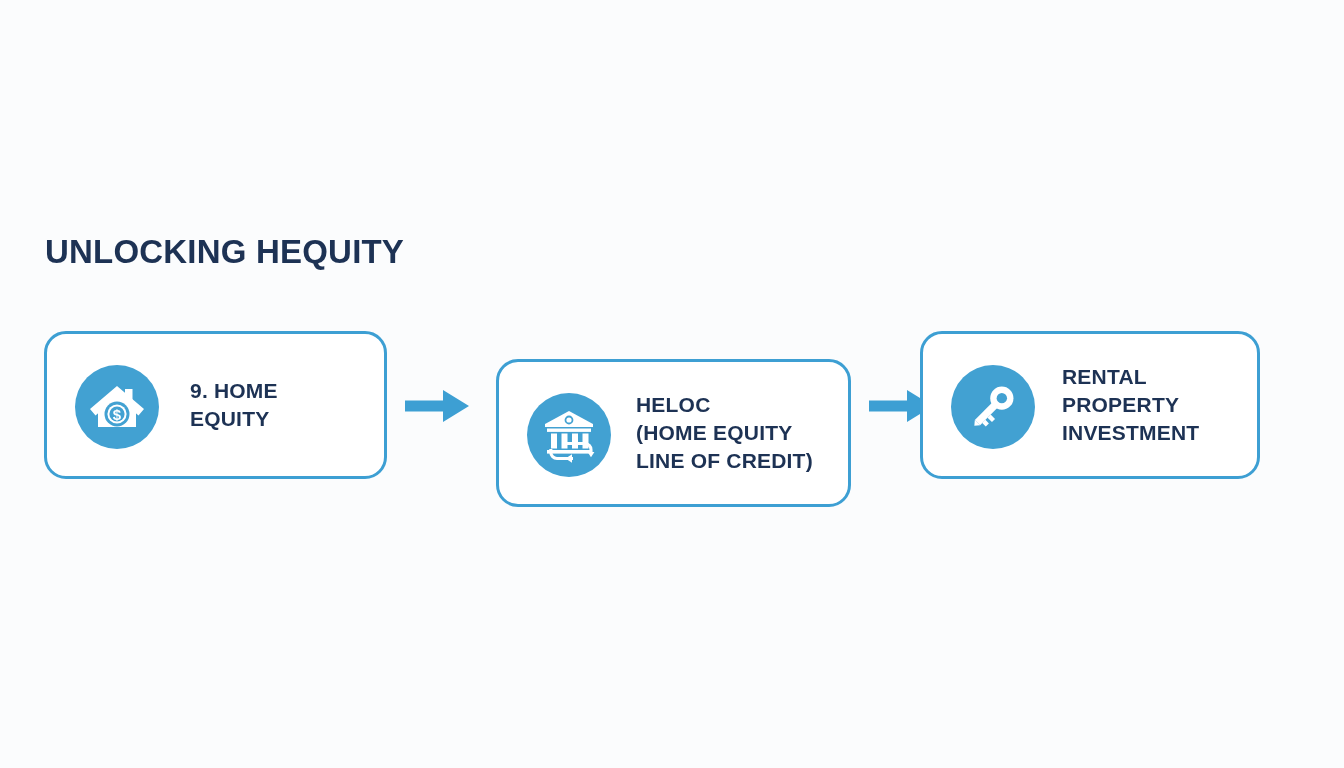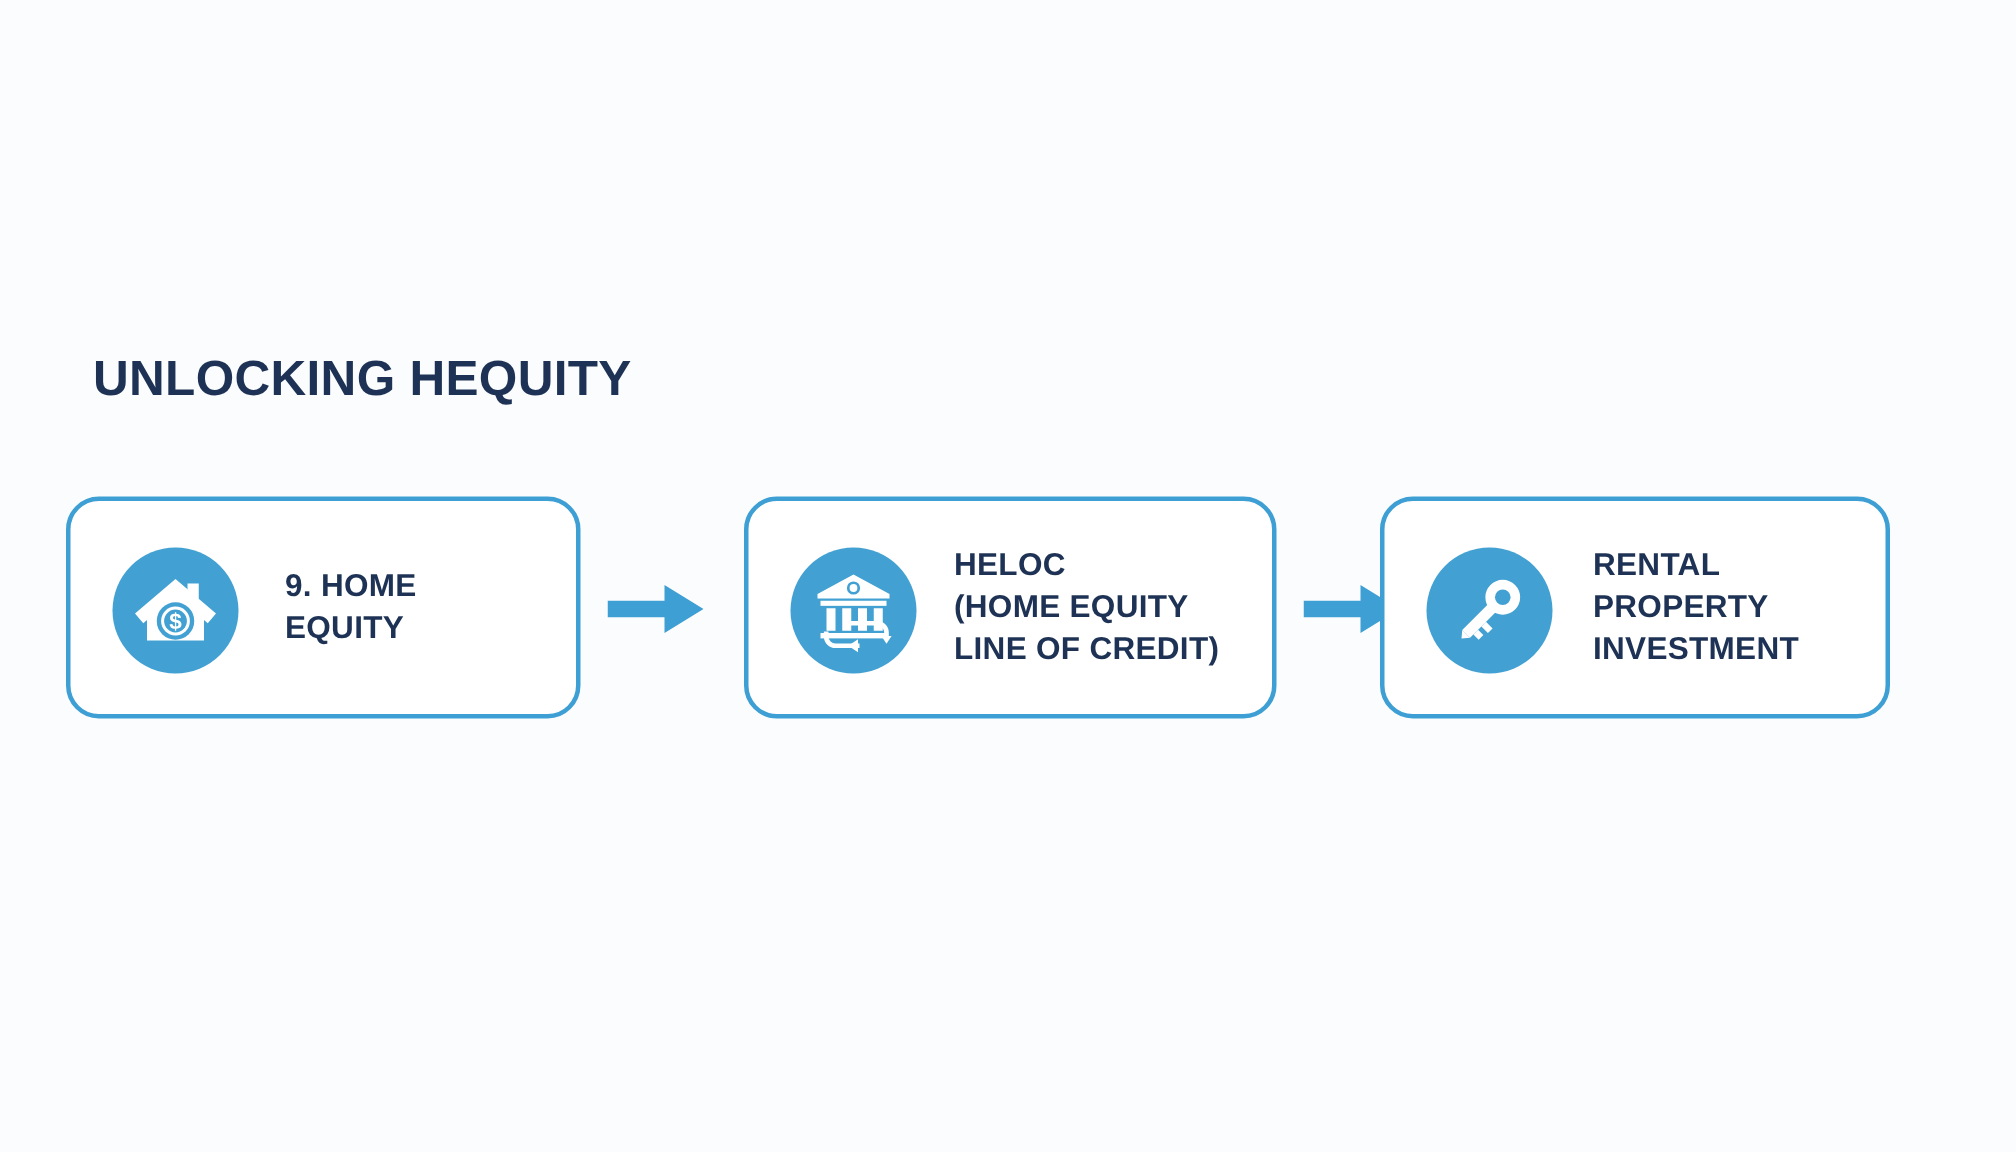--- a/index.html
+++ b/index.html
@@ -19,21 +19,21 @@
   .canvas {
     position: absolute;
     inset: 0;
     width: 1344px;
     height: 768px;
   }
 
   
   .page-title {
     position: absolute;
-    left: 62px;
+    left: 45px;
     top: 231px;
     font-size: 33px;
     font-weight: bold;
     letter-spacing: 0.2px;
     color: #1d3254;
     white-space: nowrap;
     line-height: 42px;
   }
 
   
@@ -51,21 +51,21 @@
     height: 148px;
     box-sizing: border-box;
     background: #ffffff;
     border: 3px solid #3d9fd3;
     border-radius: 22px;
     display: flex;
     align-items: center;
   }
 
   .flow-card.card-1 { left: 44px;  width: 343px; }
-  .flow-card.card-2 { left: 496px; width: 355px; }
+  .flow-card.card-2 { left: 496px; width: 355px; margin-top: 28px; }
   .flow-card.card-3 { left: 920px; width: 340px; }
 
   .card-icon {
     position: absolute;
     top: 31px;
     left: 28px;
     width: 84px;
     height: 84px;
     border-radius: 50%;
     background: #42a1d2;

